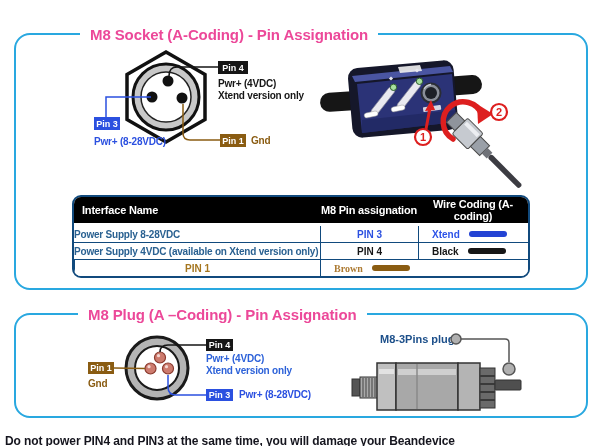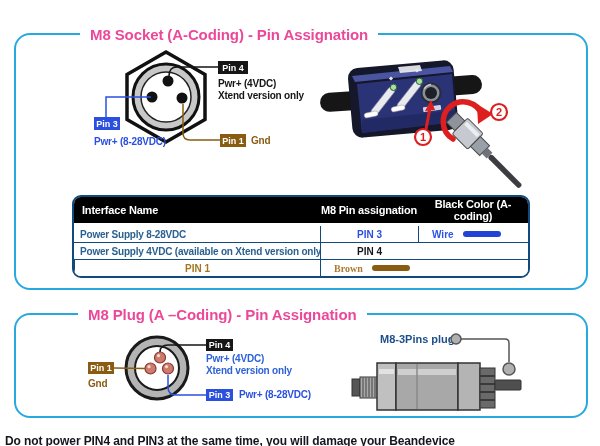--- a/index.html
+++ b/index.html
@@ -42,21 +42,21 @@
     border-bottom:3px solid #fff;
   }
   .thead .h1 { padding-left:8px; }
   .thead .h2, .thead .h3 { text-align:center; }
   .trow {
     display:grid; grid-template-columns:246px 98px 1fr;
     height:16px; align-items:stretch; font-size:10px; background:#fff;
   }
   .trow + .trow { border-top:1px solid #114a7d; }
   .trow .c { display:flex; align-items:center; white-space:nowrap; overflow:hidden; }
-  .c-name { padding-left:6px; color:#2a6191; font-weight:700; letter-spacing:-.2px; }
+  .c-name { color:#2a6191; font-weight:700; letter-spacing:-.2px; }
   .c-pin  { justify-content:center; border-left:1.5px solid #114a7d; font-weight:700; }
   .c-color{ border-left:1.5px solid #114a7d; padding-left:13px; gap:9px; font-weight:700; }
   .swatch { display:inline-block; width:38px; height:6px; border-radius:3px; }
 
   .warning {
     position:absolute; left:5px; top:422px;
     font-size:12px; font-weight:700; color:#15151e; letter-spacing:-.1px; white-space:nowrap;
   }
 </style>
 </head>
@@ -148,33 +148,37 @@
       <polygon points="493,114 477,104 478,124" fill="#dd1f1f"></polygon>
       <circle cx="499" cy="112" r="8" fill="#fff" stroke="#dd1f1f" stroke-width="2.2"></circle>
       <text class="step-txt" x="499" y="116" text-anchor="middle">2</text>
     </g>
   </svg>
 
   <div class="wire-table">
     <div class="thead">
       <div class="h1">Interface Name</div>
       <div class="h2">M8 Pin assignation</div>
-      <div class="h3">Black Color (A-coding)</div>
+      <div class="h3">Wire Coding (A-coding)</div>
     </div>
     <div class="trow">
       <div class="c c-name">Power Supply 8-28VDC</div>
       <div class="c c-pin" style="color: rgb(43, 80, 224);">PIN 3</div>
       <div class="c c-color">
-        <span style="color: rgb(45, 83, 232);">Wire</span>
+        <span style="color: rgb(45, 83, 232);">Xtend</span>
         <span class="swatch" style="background-color: rgb(35, 67, 212);"></span>
       </div>
     </div>
     <div class="trow">
       <div class="c c-name">Power Supply 4VDC (available on Xtend version only)</div>
       <div class="c c-pin" style="color: rgb(22, 22, 22);">PIN 4</div>
+      <div class="c c-color">
+        <span style="color: rgb(22, 22, 22);">Black</span>
+        <span class="swatch" style="background-color: rgb(22, 22, 22);"></span>
+      </div>
     </div>
     <div class="trow">
       <div class="c c-pin" style="color: rgb(165, 118, 31);">PIN 1</div>
       <div class="c c-color">
         <span style="color: rgb(173, 123, 51); font-family: Liberation Serif, serif;">Brown</span>
         <span class="swatch" style="background-color: rgb(138, 92, 18);"></span>
       </div>
     </div>
   </div>
 

